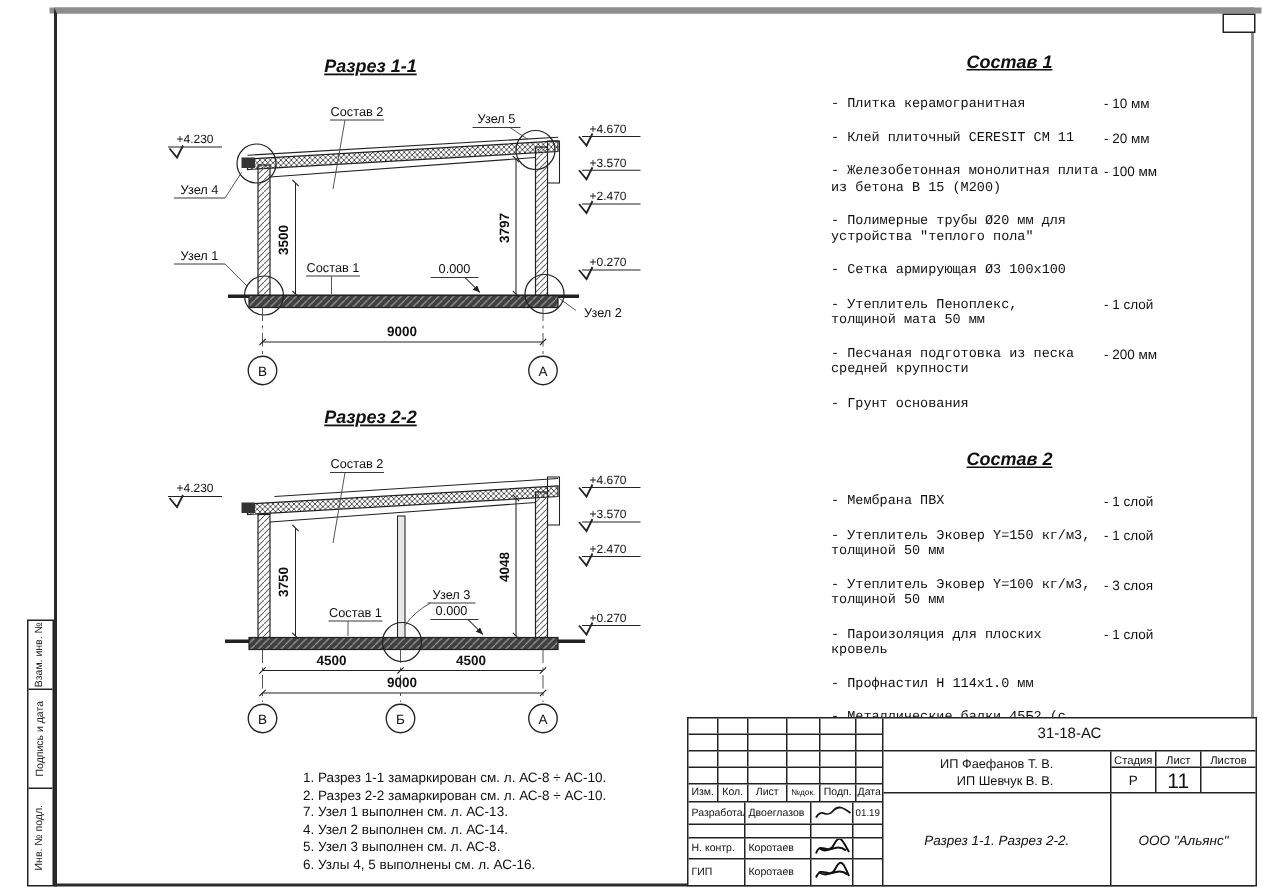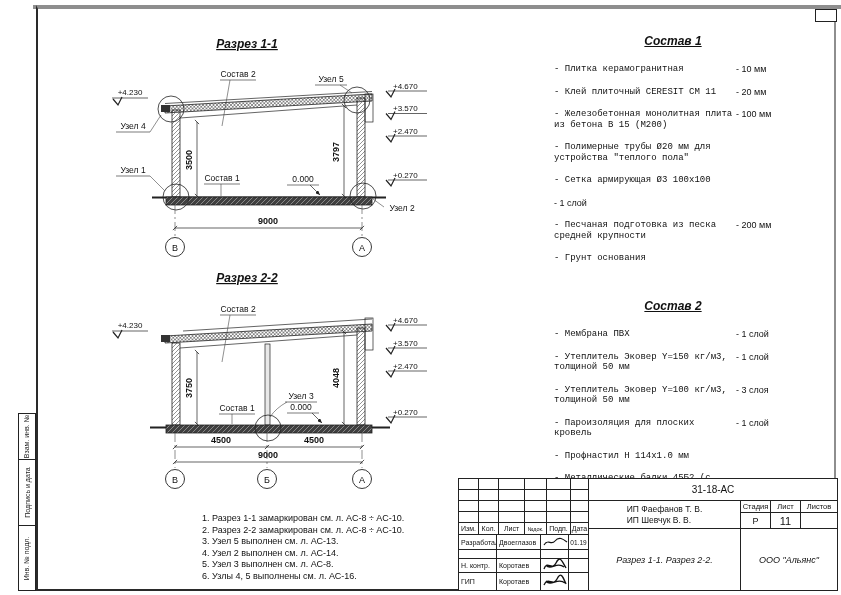--- a/index.html
+++ b/index.html
@@ -32,21 +32,21 @@
   .tb-row:last-child{border-bottom:none;}
   .tb-c{border-right:1px solid #222;overflow:hidden;font-size:7px;display:flex;align-items:center;justify-content:center;white-space:nowrap;}
   .tb-c:last-child{border-right:none;}
   .h11{height:11px;} .h13{height:13px;} .h15{height:15px;} .h9{height:9px;} .h14{height:14px;} .h17{height:17px;}
   .w20{width:20px;} .w26{width:26px;} .w22{width:22px;} .w24{width:24px;}
   .w38{width:38px;} .w44{width:44px;} .w28{width:28px;}
   .tb-right{width:248px;display:flex;flex-direction:column;}
   .tb-code{height:22px;border-bottom:1px solid #222;display:flex;align-items:center;justify-content:center;font-size:10px;}
   .tb-project{height:35px;border-bottom:1px solid #222;display:flex;align-items:center;justify-content:center;text-align:left;font-size:8.5px;line-height:10.5px;white-space:pre-line;padding:1px 4px;}
   .tb-mid{height:28px;border-bottom:1px solid #222;display:flex;}
-  .tb-client{width:152px;border-right:1px solid #222;display:flex;align-items:center;justify-content:center;text-align:left;font-size:8.5px;line-height:10.5px;white-space:pre-line;}
+  .tb-client{width:152px;border-right:1px solid #222;display:flex;align-items:center;justify-content:center;text-align:right;font-size:8.5px;line-height:10.5px;white-space:pre-line;}
   .tb-slt{width:96px;display:flex;flex-direction:column;}
   .tb-slt-h{height:12px;display:flex;border-bottom:1px solid #222;}
   .tb-slt-v{flex:1;display:flex;}
   .slt-c{border-right:1px solid #222;display:flex;align-items:center;justify-content:center;font-size:7.5px;white-space:nowrap;overflow:hidden;}
   .slt-c:last-child{border-right:none;}
   .sw30{width:30px;} .sw33{width:33px;}
   .tb-bot{flex:1;display:flex;font-style:italic;}
   .tb-dtitle{width:152px;border-right:1px solid #222;display:flex;align-items:center;justify-content:center;font-size:9px;}
   .tb-company{flex:1;display:flex;align-items:center;justify-content:center;font-size:9px;}
   .sig-cell{justify-content:flex-start;padding-left:1px;}
@@ -269,20 +269,22 @@
     <div class="sx-item">
         <div class="sx-name">- Полимерные трубы Ø20 мм для
 устройства "теплого пола"</div>
         <div class="sx-val"></div>
       </div>
     <div class="sx-item">
         <div class="sx-name">- Сетка армирующая Ø3 100x100</div>
         <div class="sx-val"></div>
       </div>
     <div class="sx-item">
+        <div class="sx-name">- Утеплитель Пеноплекс,
+толщиной мата 50 мм</div>
         <div class="sx-val">- 1 слой</div>
       </div>
     <div class="sx-item">
         <div class="sx-name">- Песчаная подготовка из песка
 средней крупности</div>
         <div class="sx-val">- 200 мм</div>
       </div>
     <div class="sx-item">
         <div class="sx-name">- Грунт основания</div>
         <div class="sx-val"></div>
@@ -315,21 +317,21 @@
       </div>
     <div class="sx-item">
         <div class="sx-name">- Металлические балки 45Б2 (с торцов 20Б1)</div>
         <div class="sx-val"></div>
       </div>
   </div>
 
   <div class="notes">
     <div>1. Разрез 1-1 замаркирован см. л. АС-8 ÷ АС-10.</div>
     <div>2. Разрез 2-2 замаркирован см. л. АС-8 ÷ АС-10.</div>
-    <div>3. Узел 5 выполнен см. л. АС-13.</div>
+    <div>7. Узел 1 выполнен см. л. АС-13.</div>
     <div>4. Узел 2 выполнен см. л. АС-14.</div>
     <div>5. Узел 3 выполнен см. л. АС-8.</div>
     <div>6. Узлы 4, 5 выполнены см. л. АС-16.</div>
   </div>
 
   <div class="titleblock">
     <div class="tb-left">
       <div class="tb-row h11">
           <div class="tb-c w20"></div>
           <div class="tb-c w20"></div>
@@ -413,21 +415,21 @@
         <div class="tb-client">ИП Фаефанов Т. В.
 ИП Шевчук В. В.</div>
         <div class="tb-slt">
           <div class="tb-slt-h">
             <div class="slt-c sw30">Стадия</div>
             <div class="slt-c sw30">Лист</div>
             <div class="slt-c sw33" style="flex:1">Листов</div>
           </div>
           <div class="tb-slt-v">
             <div class="slt-c sw30" style="font-size:9px">Р</div>
-            <div class="slt-c sw30" style="font-size:11px">11</div>
+            <div class="slt-c sw30" style="font-size:14px">11</div>
             <div class="slt-c sw33" style="flex:1;font-size:9px"></div>
           </div>
         </div>
       </div>
       <div class="tb-bot">
         <div class="tb-dtitle">Разрез 1-1. Разрез 2-2.</div>
         <div class="tb-company">ООО "Альянс"</div>
       </div>
     </div>
   </div>

